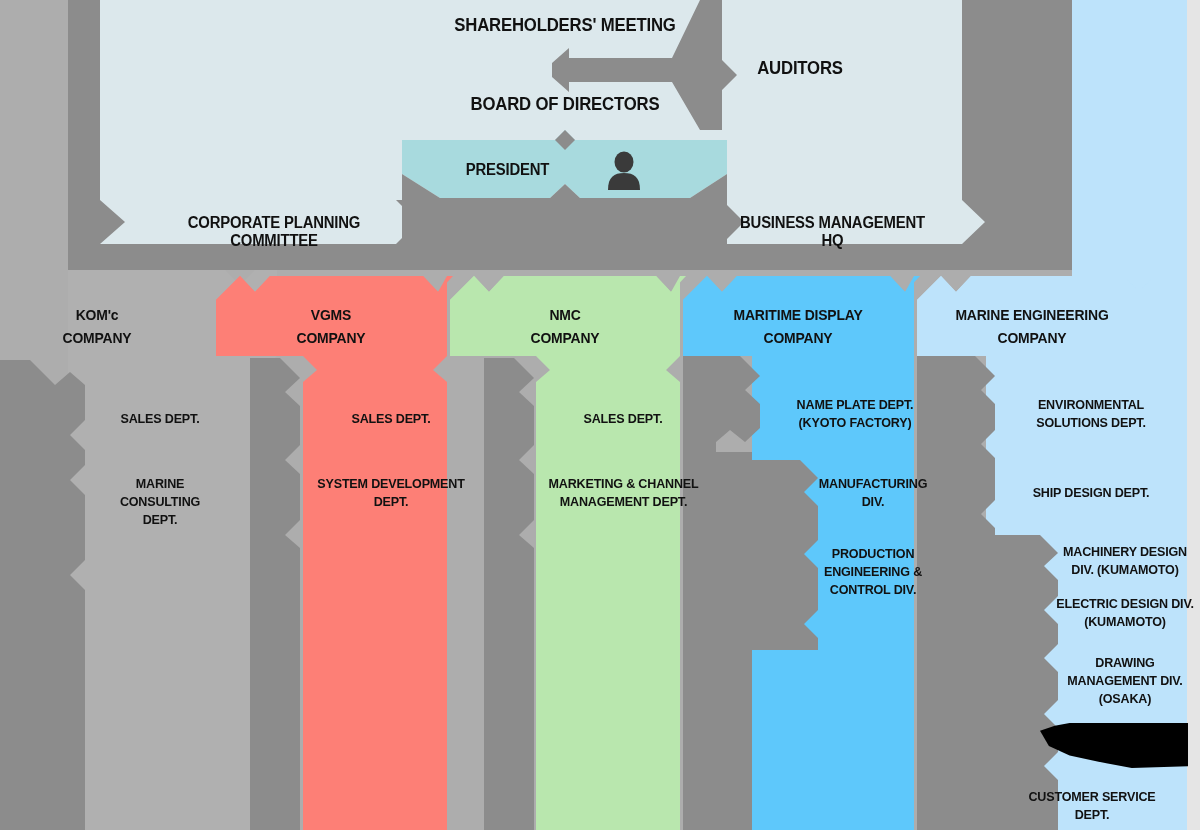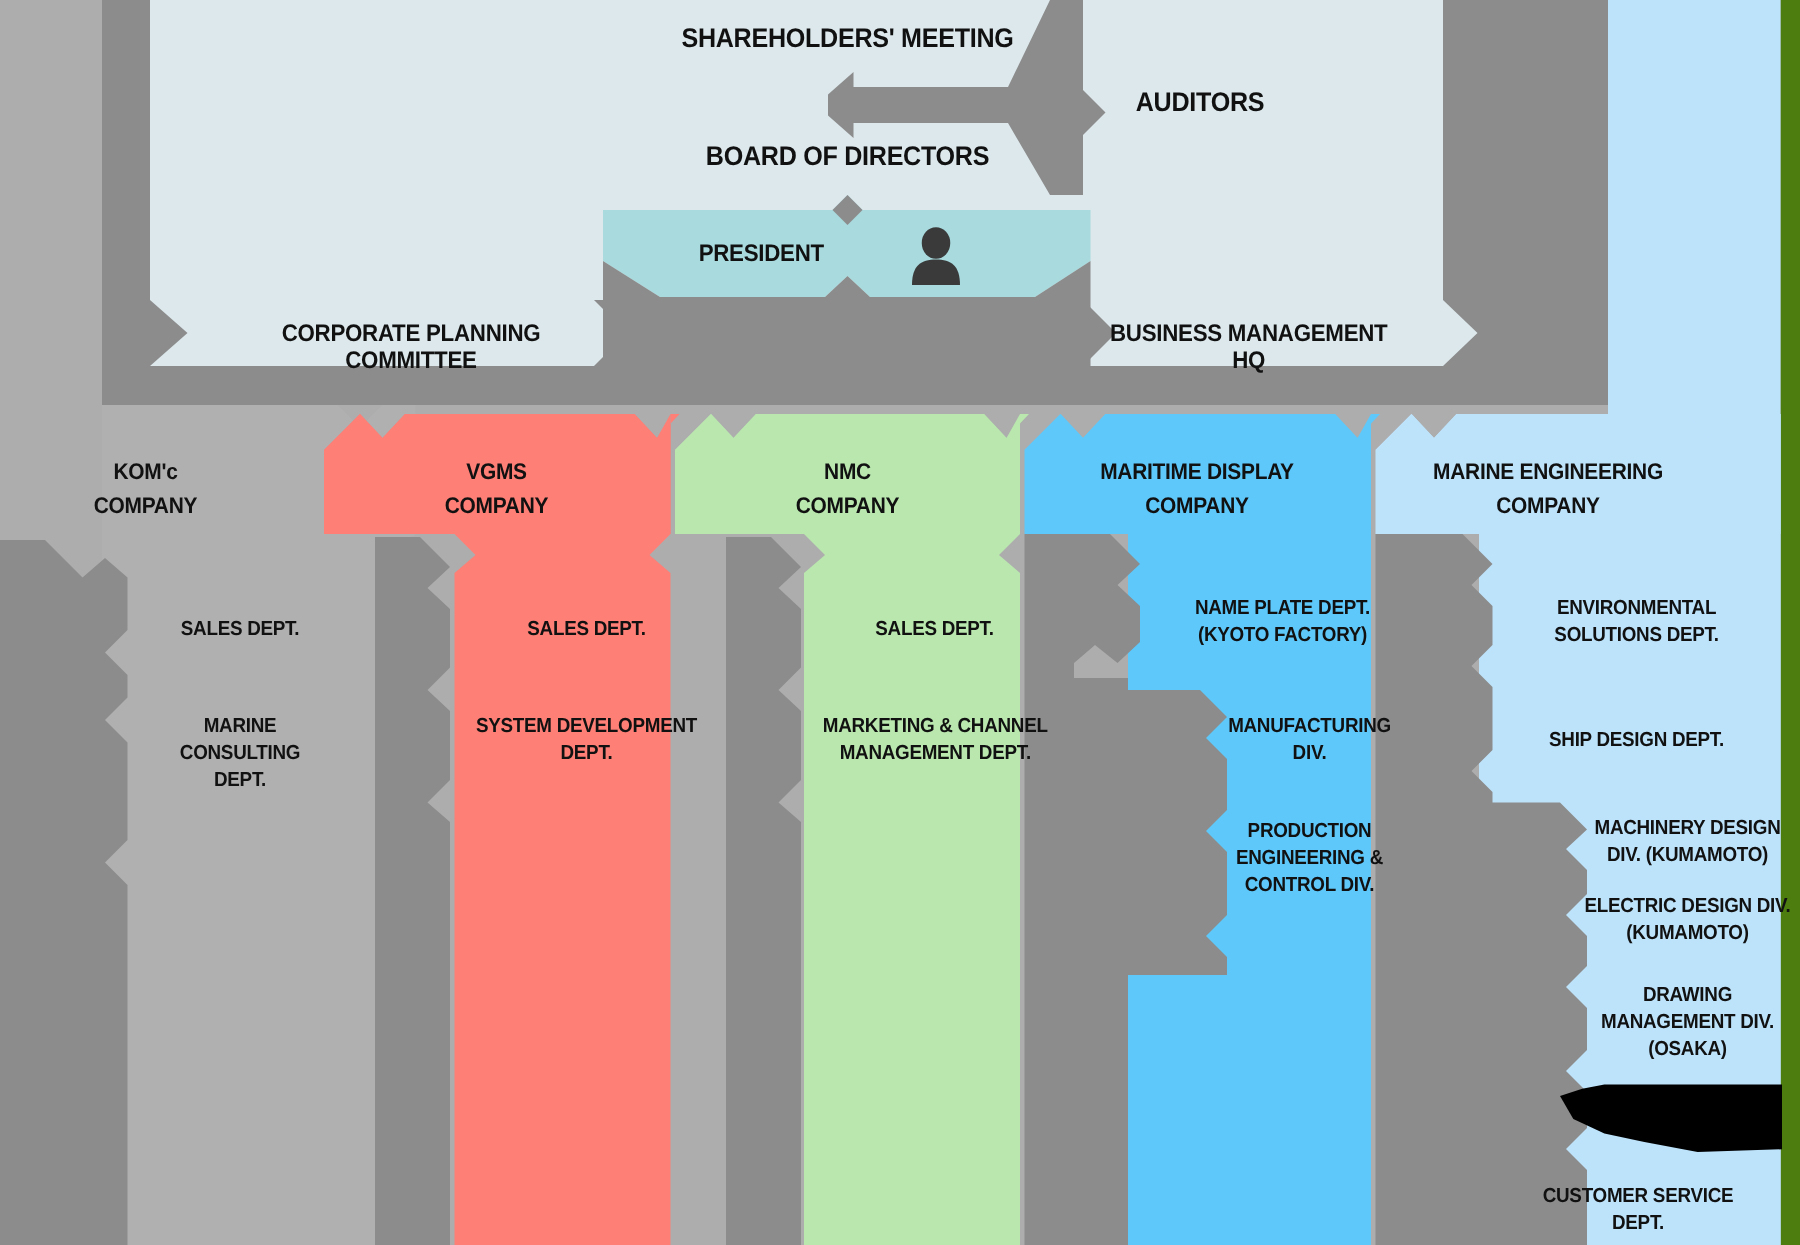--- a/index.html
+++ b/index.html
@@ -9,21 +9,21 @@
     background: #ffffff;
   }
   body {
     font-family: "Liberation Sans", sans-serif;
   }
   #stage {
     position: relative;
     width: 1200px;
     height: 830px;
     overflow: hidden;
-    background: #4d7c0f;
+    background: #e5e5e5;
   }
   #chart-svg {
     position: absolute;
     top: 0;
     left: 0;
     width: 1200px;
     height: 830px;
   }
   .lbl {
     position: absolute;

